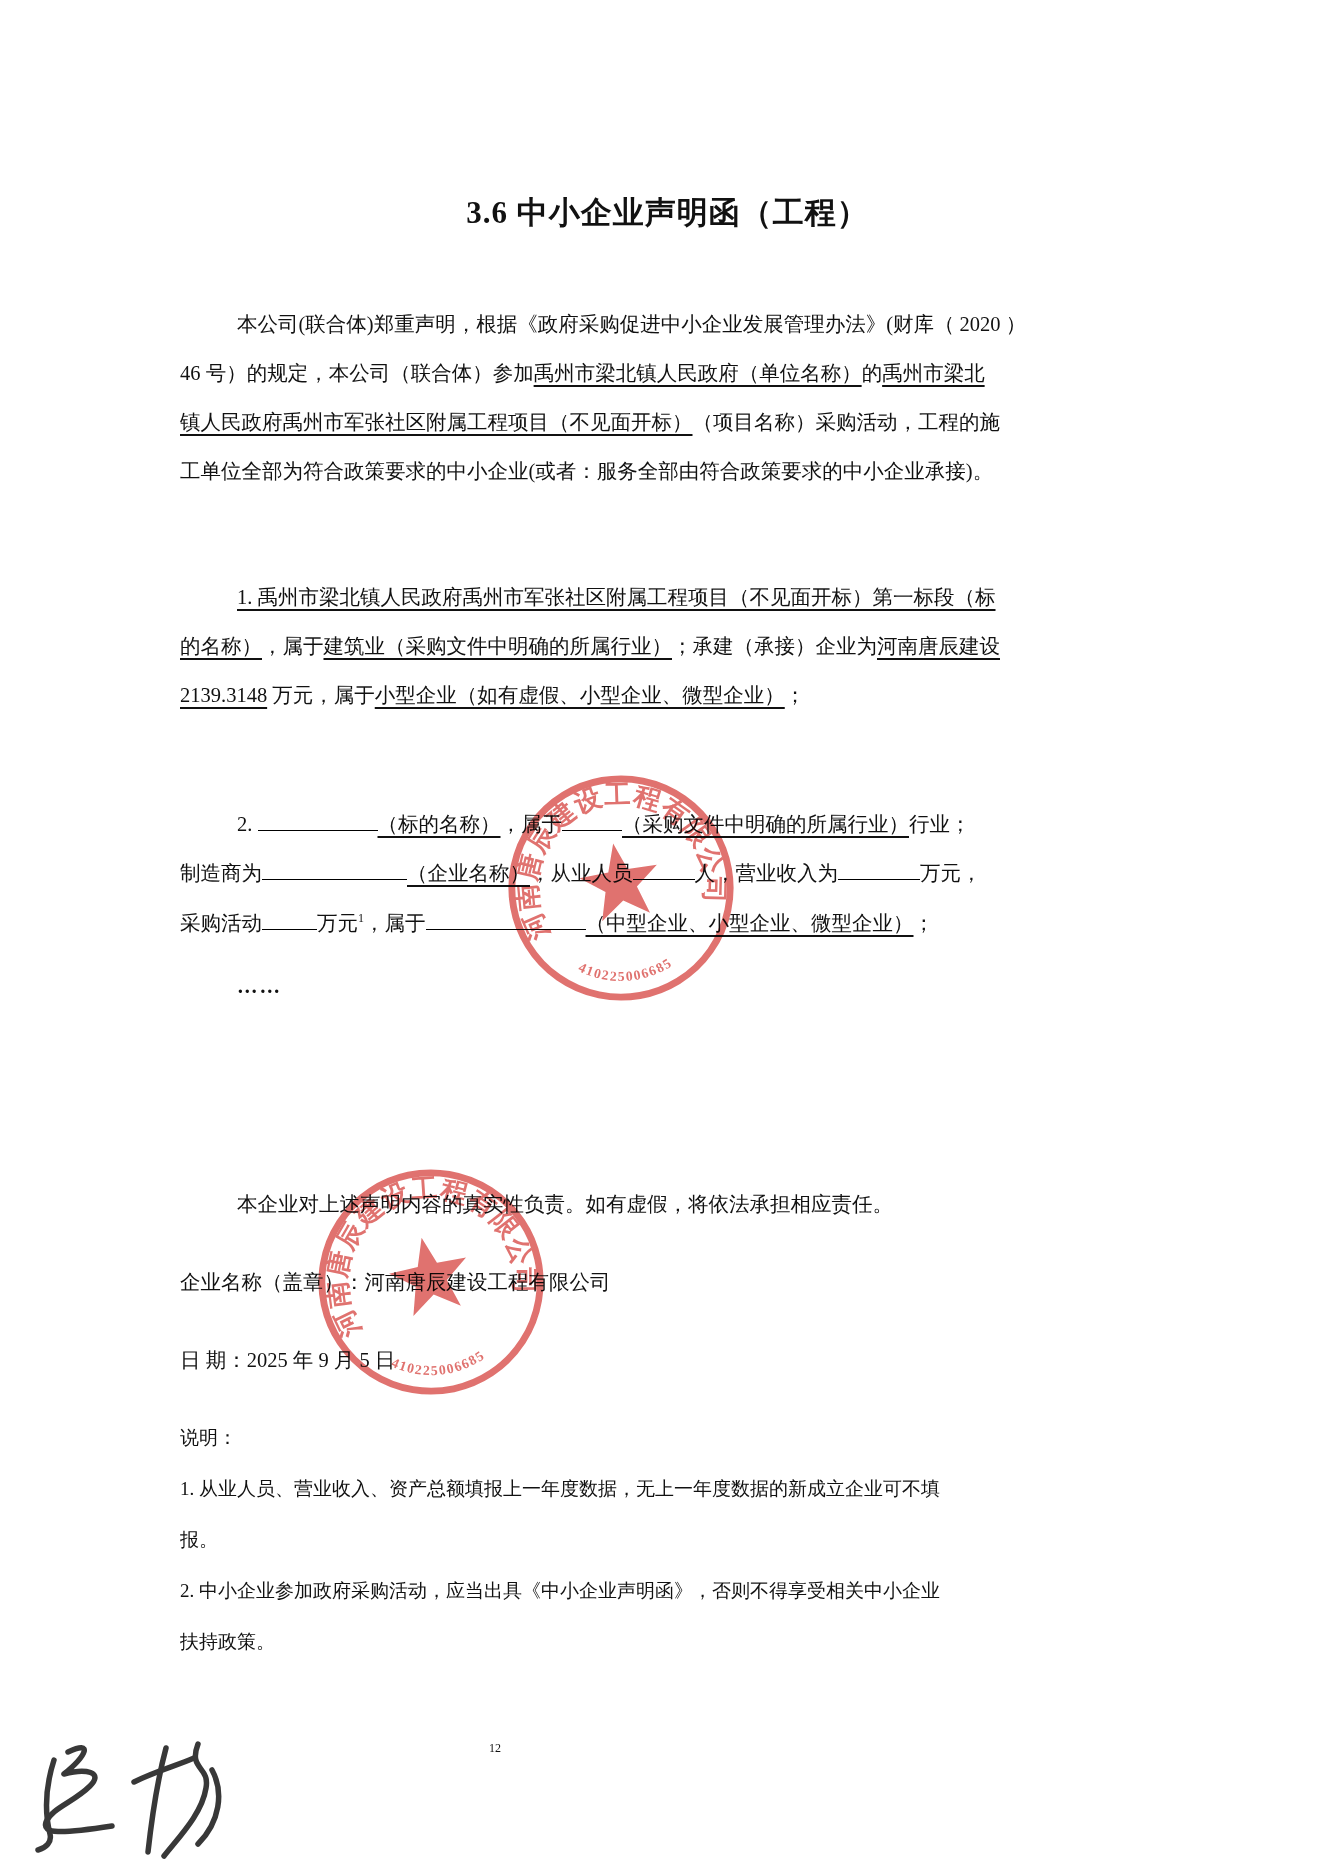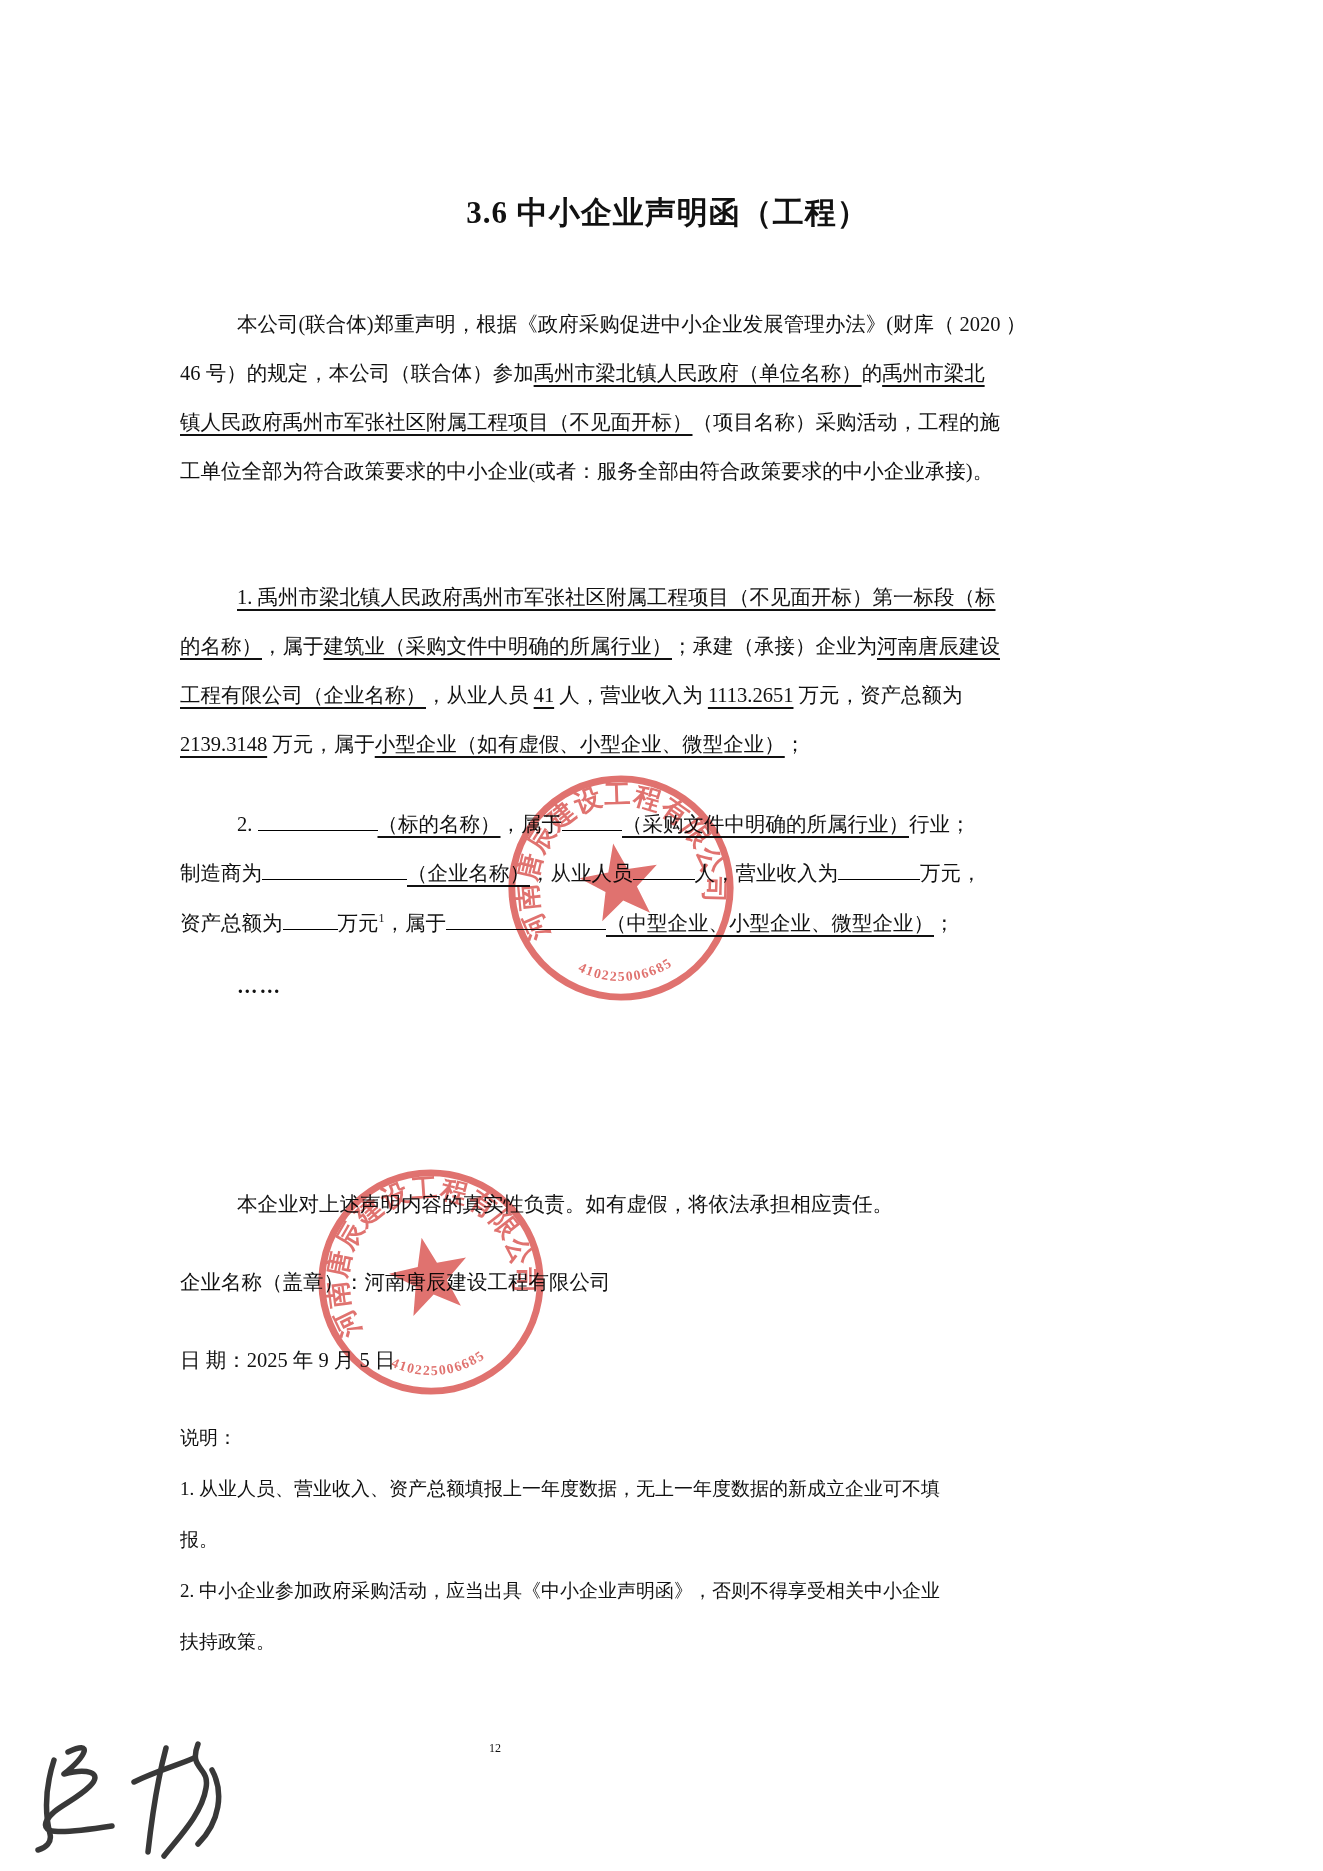--- a/index.html
+++ b/index.html
@@ -32,28 +32,27 @@
   <div class="block" style="top:300px">
     <div class="line ind"><span>本公司(联合体)郑重声明，根据《政府采购促进中小企业发展管理办法》(财库（ 2020 ）</span></div>
     <div class="line"><span>46  号）的规定，本公司（联合体）参加</span><span class="u">禹州市梁北镇人民政府（单位名称）</span><span>的</span><span class="u">禹州市梁北</span></div>
     <div class="line"><span class="u">镇人民政府禹州市军张社区附属工程项目（不见面开标）</span><span>（项目名称）采购活动，工程的施</span></div>
     <div class="line"><span>工单位全部为符合政策要求的中小企业(或者：服务全部由符合政策要求的中小企业承接)。</span></div>
   </div>
 
   <div class="block" style="top:573px">
     <div class="line ind"><span class="u">1. 禹州市梁北镇人民政府禹州市军张社区附属工程项目（不见面开标）第一标段（标</span></div>
     <div class="line"><span class="u">的名称）</span><span>，属于</span><span class="u">建筑业（采购文件中明确的所属行业）</span><span>；承建（承接）企业为</span><span class="u">河南唐辰建设</span></div>
-    <div class="line"><span class="u">工程有限公司（企业名称）</span><span>，从业人员 </span><span class="u">41</span><span> 人，营业收入为 </span><span class="u">1113.2651</span><span> 万元，资产总额为</span></div>
     <div class="line"><span class="u">2139.3148</span><span> 万元，属于</span><span class="u">小型企业（如有虚假、小型企业、微型企业）</span><span>；</span></div>
   </div>
 
   <div class="block" style="top:796px">
     <div class="line ind"><span>2. </span><span class="blank bw1"></span><span class="u">（标的名称）</span><span>，属于</span><span class="blank bw2"></span><span class="u">（采购文件中明确的所属行业）</span><span>行业；</span></div>
     <div class="line"><span>制造商为</span><span class="blank bw3"></span><span class="u">（企业名称）</span><span>，从业人员</span><span class="blank bw4"></span><span>人，营业收入为</span><span class="blank bw5"></span><span>万元，</span></div>
-    <div class="line"><span>资产总额为</span><span class="blank bw6"></span><span>万元</span><sup>1</sup><span>，属于</span><span class="blank bw7"></span><span class="u">（中型企业、小型企业、微型企业）</span><span>；</span></div>
+    <div class="line"><span>采购活动</span><span class="blank bw6"></span><span>万元</span><sup>1</sup><span>，属于</span><span class="blank bw7"></span><span class="u">（中型企业、小型企业、微型企业）</span><span>；</span></div>
   </div>
 
   <div class="block" style="top:962px">
     <div class="line ind ellipsis">……</div>
   </div>
 
 
   <div class="block" style="top:1180px">
     <div class="line ind"><span>本企业对上述声明内容的真实性负责。如有虚假，将依法承担相应责任。</span></div>
   </div>

